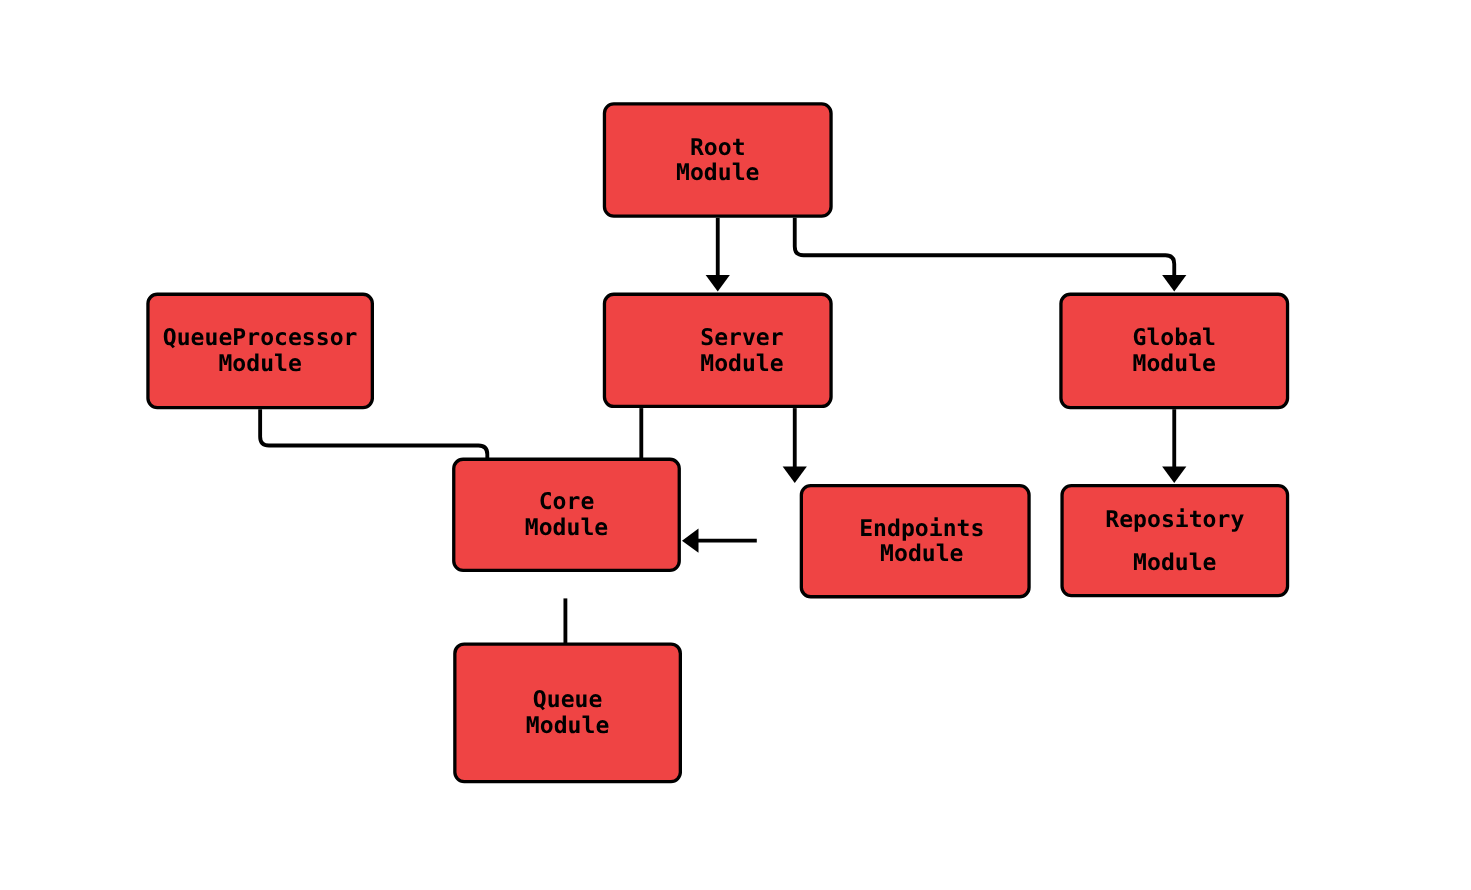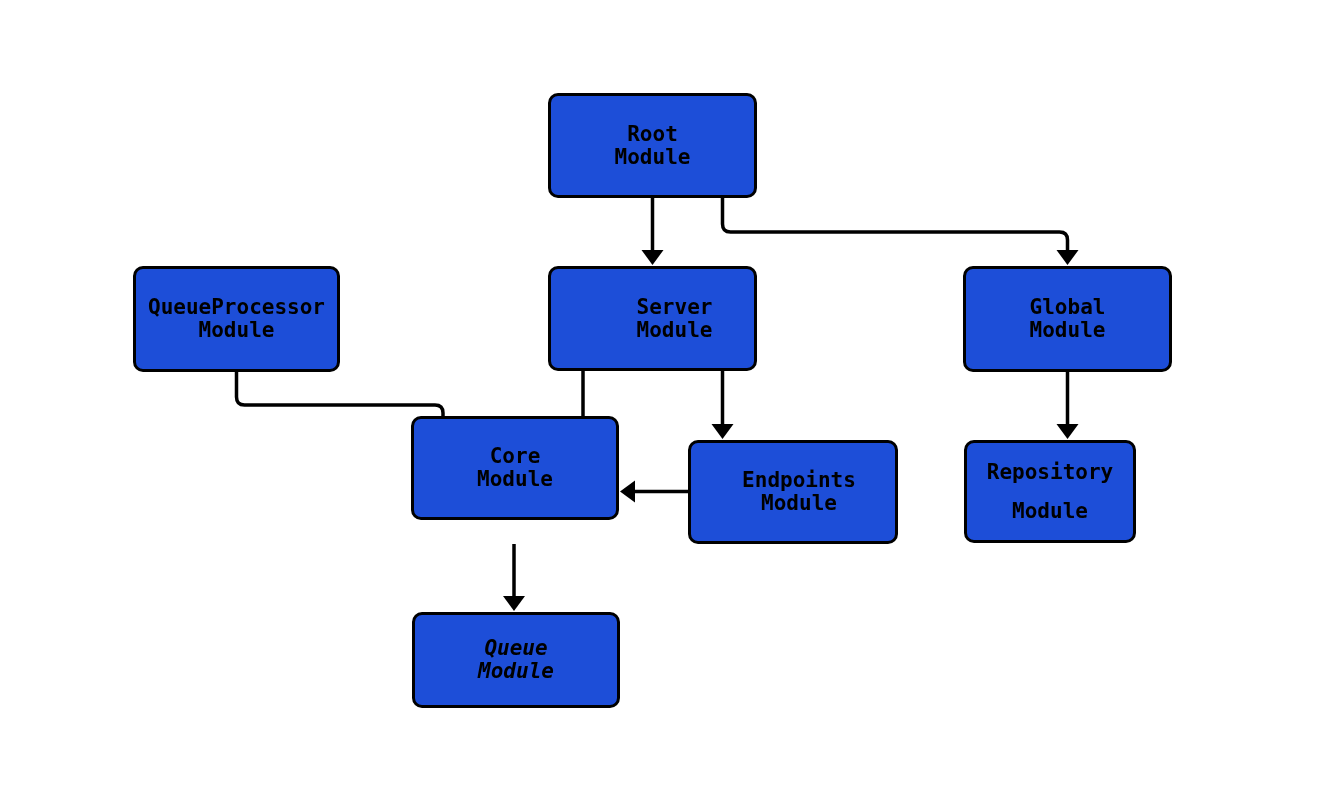--- a/index.html
+++ b/index.html
@@ -29,43 +29,43 @@
   }
   .edge-arrowhead {
     fill: #000000;
     stroke: none;
   }
   .node {
     position: absolute;
     box-sizing: border-box;
     border: 3.5px solid #000000;
     border-radius: 10px;
-    background: #1d4ed8;
+    background: #ef4444;
     display: flex;
     flex-direction: column;
     align-items: center;
     justify-content: center;
     text-align: center;
     color: #000000;
     font-weight: 700;
     font-size: 21px;
     line-height: 23px;
     letter-spacing: 0px;
   }
   .node span { display: block; }
 
   
   #node-root          { left: 548px; top:  93px; width: 209px; height: 105px; }
   #node-queueproc     { left: 133px; top: 266px; width: 207px; height: 106px; }
   #node-server        { left: 548px; top: 266px; width: 209px; height: 105px; padding-left: 44px; }
   #node-global        { left: 963px; top: 266px; width: 209px; height: 106px; text-align: right; }
   #node-core          { left: 411px; top: 416px; width: 208px; height: 104px; }
-  #node-endpoints     { left: 688px; top: 440px; width: 210px; height: 104px; padding-left: 12px; }
-  #node-repository    { left: 964px; top: 440px; width: 172px; height: 103px; gap: 16px; }
-  #node-queue         { left: 412px; top: 612px; width: 208px; height: 96px; font-style: italic; }
+  #node-endpoints     { left: 727px; top: 440px; width: 210px; height: 104px; padding-left: 12px; }
+  #node-repository    { left: 964px; top: 440px; width: 208px; height: 103px; gap: 16px; }
+  #node-queue         { left: 412px; top: 584px; width: 208px; height: 128px; }
 </style>
 </head>
 <body>
 
 <div class="canvas">
 
   <svg class="edges-layer" viewBox="0 0 1337 809" xmlns="http://www.w3.org/2000/svg">
 
     <g>
       <path class="edge-line" d="M 652.5 198 L 652.5 251"></path>

